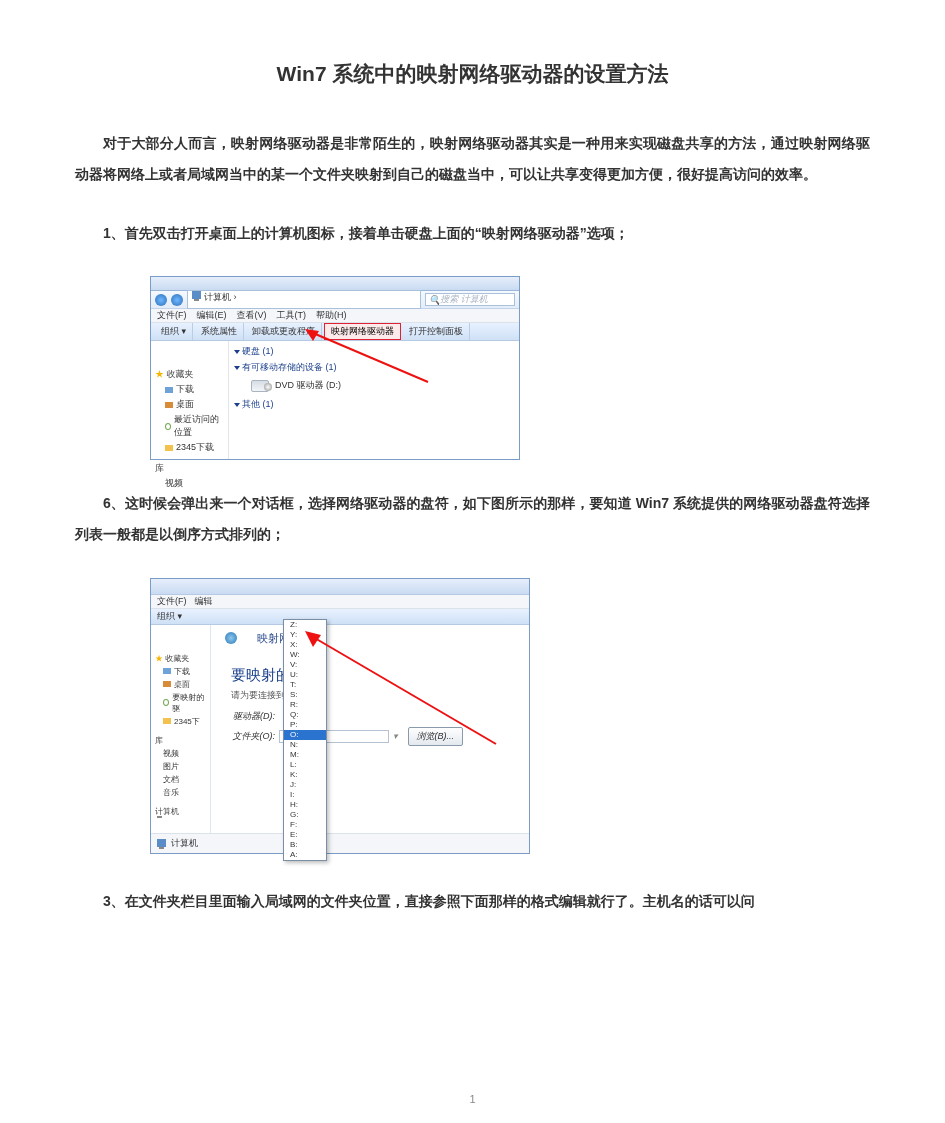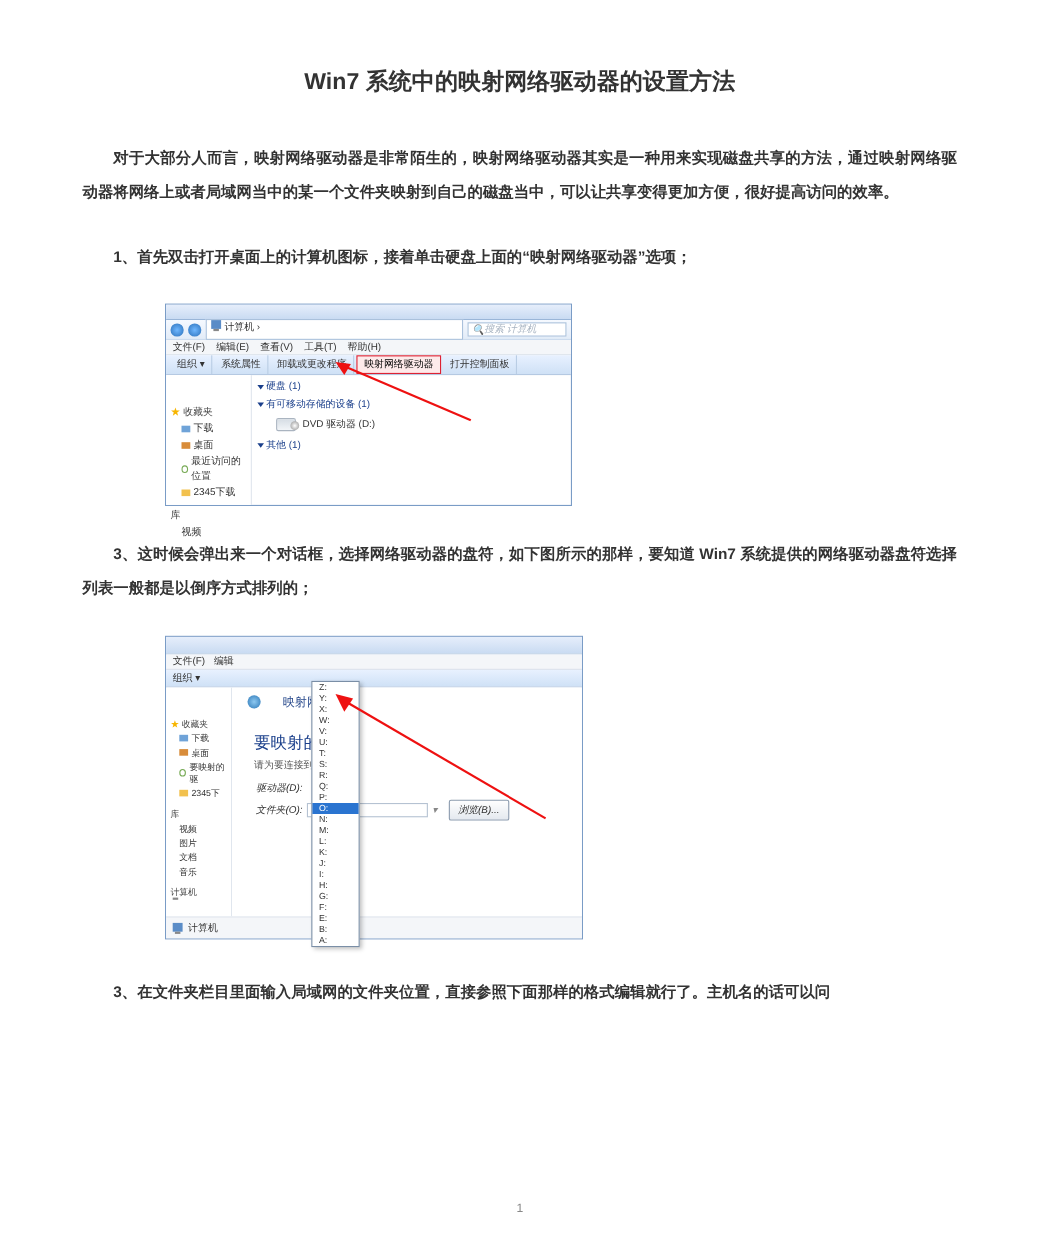--- a/index.html
+++ b/index.html
@@ -268,21 +268,21 @@
           <span>其他 (1)</span>
         </div>
     </div>
   </div>
   <svg class="arrow1" viewBox="0 0 130 60">
     <line x1="125" y1="55" x2="10" y2="6" stroke="#e11" stroke-width="2"></line>
     <polygon points="2,2 16,4 10,14" fill="#e11"></polygon>
   </svg>
 </div>
 
-<p class="para step">3、这时候会弹出来一个对话框，选择网络驱动器的盘符，如下图所示的那样，要知道 Win7 系统提供的网络驱动器盘符选择列表一般都是以倒序方式排列的；</p>
+<p class="para step">6、这时候会弹出来一个对话框，选择网络驱动器的盘符，如下图所示的那样，要知道 Win7 系统提供的网络驱动器盘符选择列表一般都是以倒序方式排列的；</p>
 
 <div class="shot2">
   <div class="s2-top"></div>
   <div class="s2-menu">
     <span>文件(F)</span>
     <span>编辑</span>
   </div>
   <div class="s2-org">
     <span>组织 ▾</span>
   </div>

